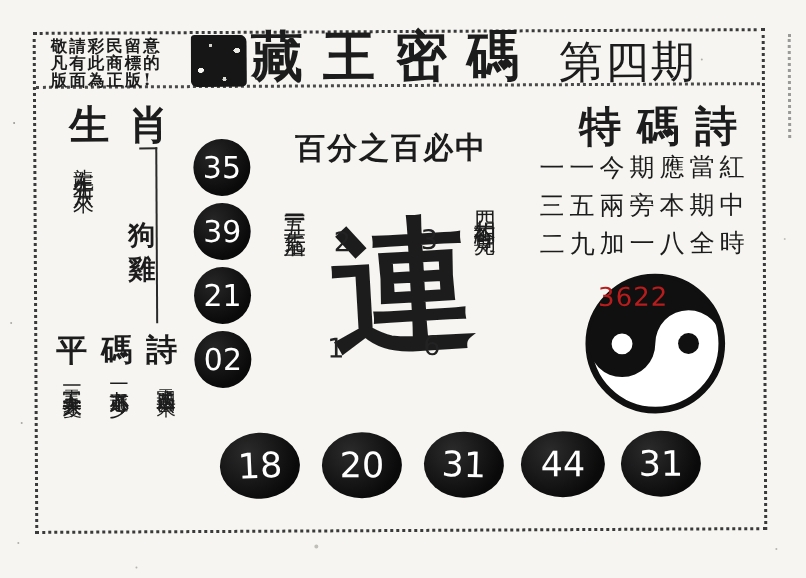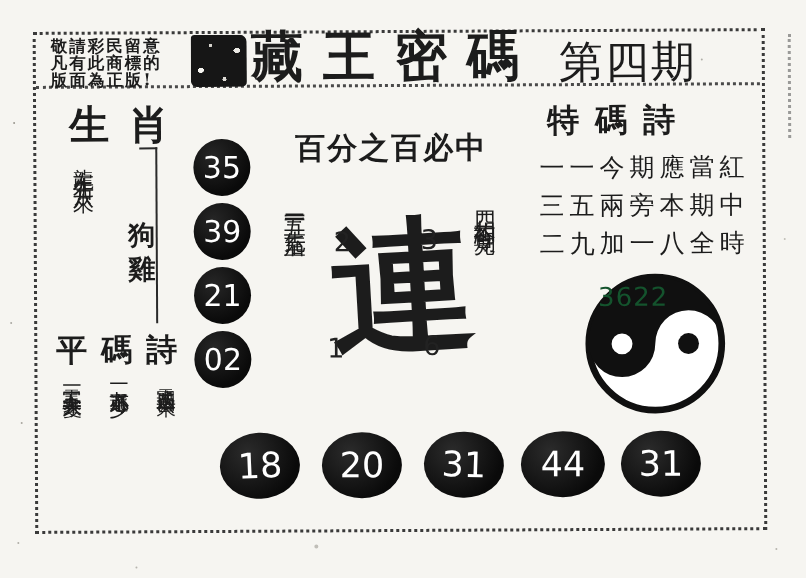--- a/index.html
+++ b/index.html
@@ -41,26 +41,26 @@
   .center-heading{position:absolute;left:296px;top:128px;font-size:30px;font-weight:700;
          letter-spacing:2px;white-space:nowrap;}
   .center-left{position:absolute;left:280px;top:196px;font-size:22px;letter-spacing:4px;}
   .center-right{position:absolute;left:470px;top:194px;font-size:22px;letter-spacing:4px;}
   .big-char{position:absolute;left:330px;top:214px;font-size:145px;line-height:1;
          font-weight:700;transform:rotate(-3deg);}
   .corner{position:absolute;font-family:"DejaVu Sans","Liberation Sans",sans-serif;
          font-size:27px;color:#222;}
   .c-tl{left:334px;top:226px;} .c-tr{left:421px;top:224px;}
   .c-bl{left:327px;top:332px;} .c-br{left:423px;top:330px;}
-  .tema-heading{position:absolute;left:548px;top:100px;font-size:32px;font-weight:700;
+  .tema-heading{position:absolute;left:580px;top:100px;font-size:42px;font-weight:700;
          letter-spacing:16px;white-space:nowrap;}
   .tema-lines{position:absolute;left:540px;top:150px;font-size:25px;letter-spacing:5px;
          line-height:38px;white-space:nowrap;font-weight:500;}
   .yinyang{position:absolute;left:579px;top:269px;width:152px;height:152px;}
-  .yy-num{position:absolute;left:598px;top:283px;color:#14532d;
+  .yy-num{position:absolute;left:598px;top:283px;color:#b91c1c;
          font-family:"DejaVu Sans","Liberation Sans",sans-serif;font-size:26px;letter-spacing:1px;}
   .oval{position:absolute;top:432px;width:80px;height:66px;border-radius:50%;
          background:radial-gradient(circle at 35% 30%, #2b2b2b, #0a0a0a 72%);
          color:#fff;display:flex;align-items:center;justify-content:center;
          font-family:"DejaVu Sans","Liberation Sans",sans-serif;font-size:35px;}
   .o1{left:219px;transform:rotate(-2deg);} .o2{left:321px;} .o3{left:423px;transform:rotate(2deg);}
   .o4{left:520px;width:84px;} .o5{left:620px;}
   .edge-artifact{position:absolute;left:789px;top:36px;height:104px;border-left:3px dotted #6a6a6a;opacity:.65;}
   .specks{position:absolute;left:14px;top:120px;width:2px;height:2px;background:#9a9890;border-radius:50%;
          box-shadow:6px 300px 0 #a8a6a0, 2px 420px 0 #b0aea8, 760px 430px 0 #b6b4ae,

